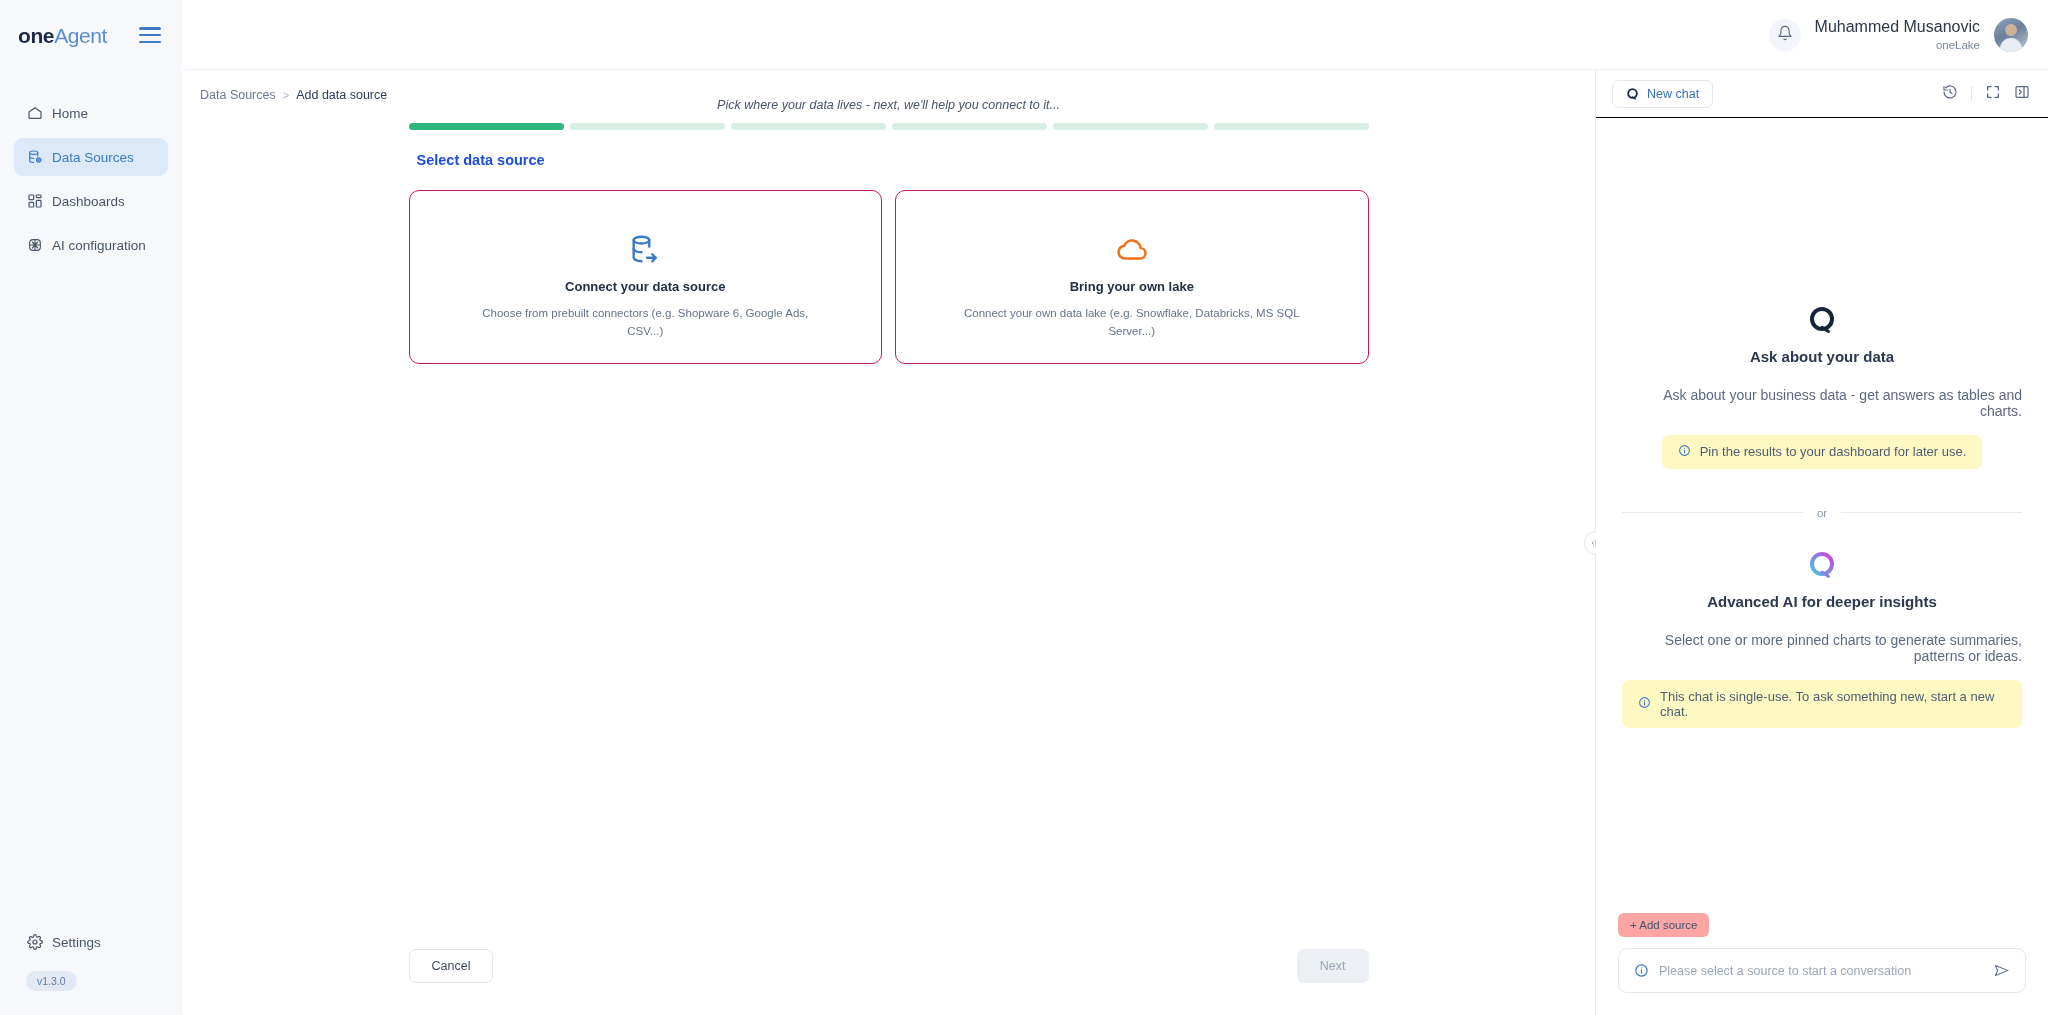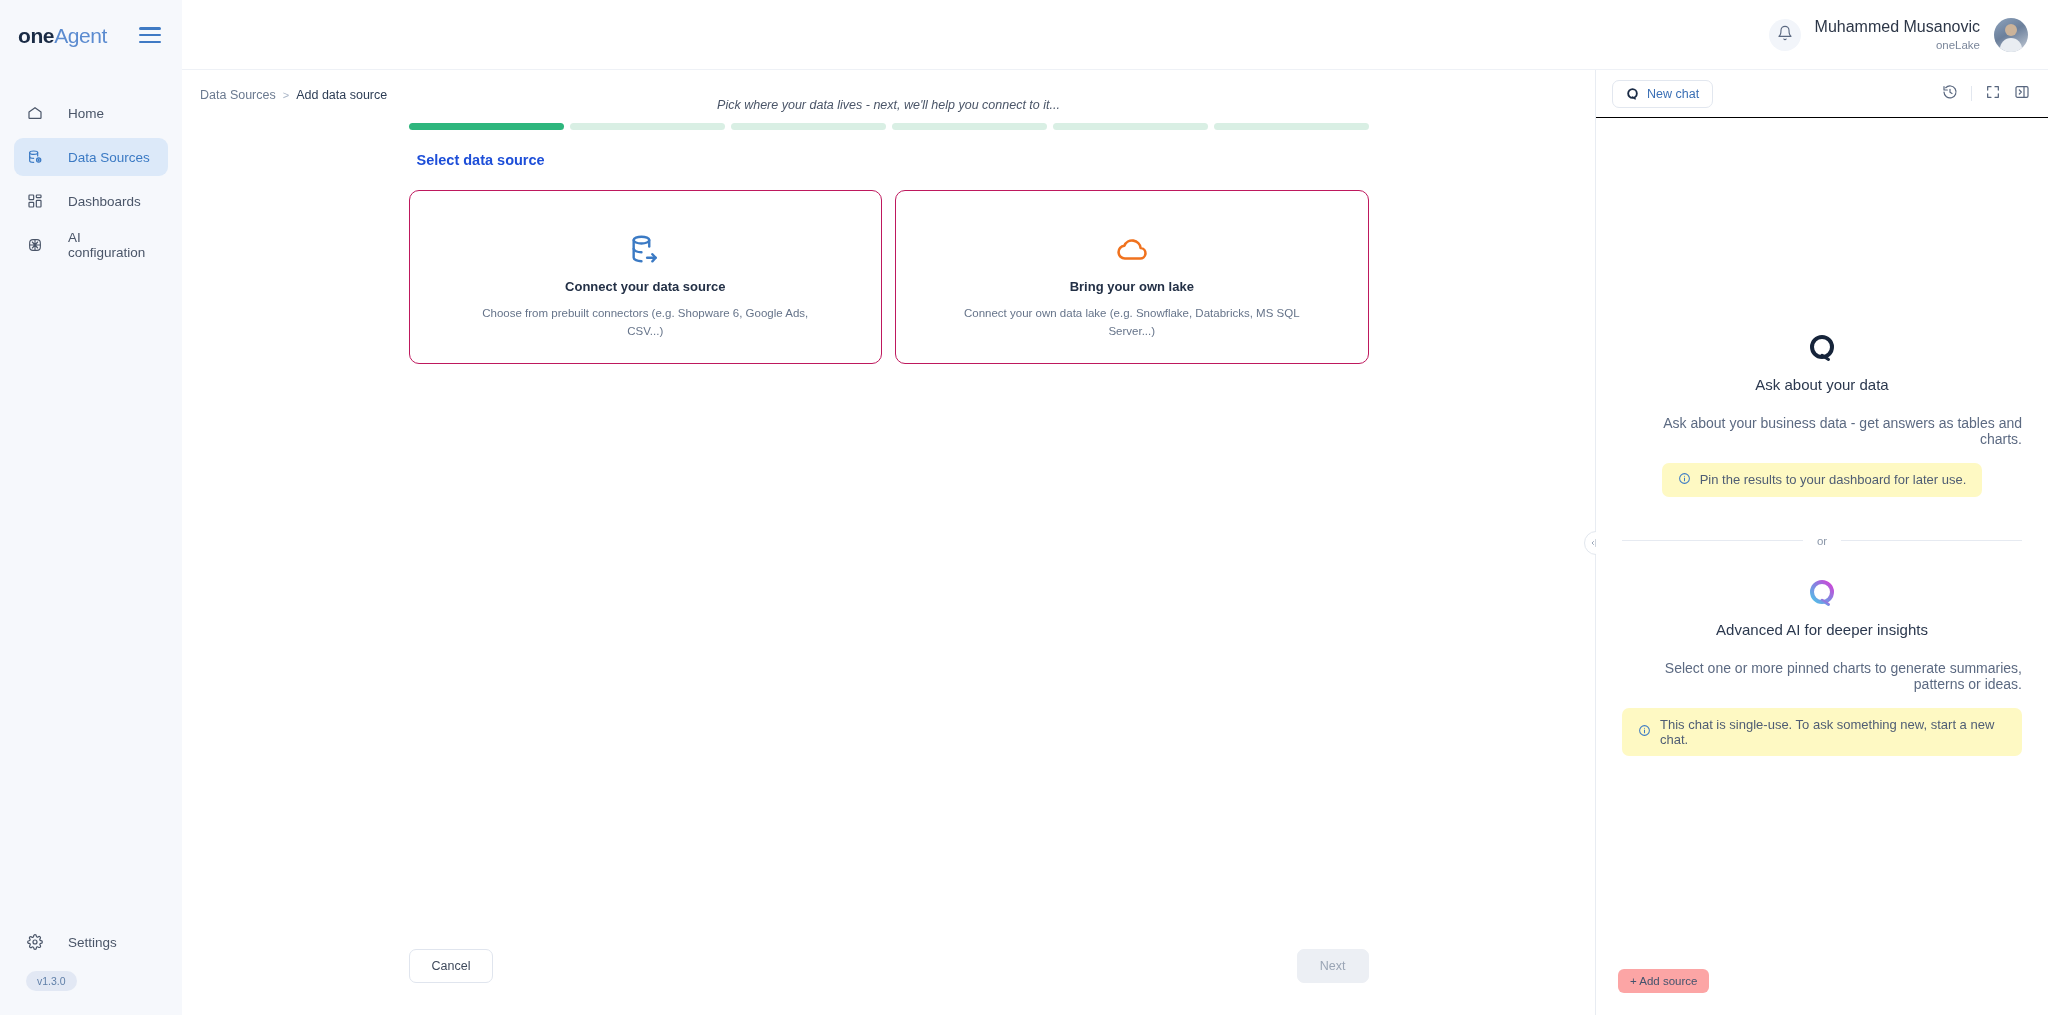--- a/index.html
+++ b/index.html
@@ -27,21 +27,21 @@
   .brand .b-one { color: #1a2b45; }
   .brand .b-agent { color: #5b8bd0; font-weight: 500; }
   .hamburger {
     width: 22px; height: 16px; display: flex; flex-direction: column;
     justify-content: space-between; margin-left: 22px; cursor: pointer;
   }
   .hamburger span { display: block; height: 2.5px; background: #3f7ac4; border-radius: 2px; }
 
   .nav { margin-top: 24px; padding: 0 14px; display: flex; flex-direction: column; gap: 6px; }
   .nav-item {
-    display: flex; align-items: center; gap: 25px;
+    display: flex; align-items: center; gap: 9px;
     height: 38px; padding: 0 12px; border-radius: 9px;
     font-size: 13.5px; color: #4a5568; cursor: pointer;
   }
   .nav-item.active { background: #dce9f9; color: #3b7ac4; font-weight: 500; }
   .nav-item .ico { width: 17px; height: 17px; display:flex; align-items:center; justify-content:center; flex: 0 0 17px; }
   .nav-item .ico svg { width: 16px; height: 16px; }
 
   .sidebar-bottom { margin-top: auto; padding: 0 14px 24px; display:flex; flex-direction:column; gap:10px; }
   .version-badge {
     align-self: flex-start; margin-left: 12px;
@@ -162,21 +162,21 @@
   .chat-head-icons { display: flex; align-items: center; gap: 13px; color: #58667e; }
   .chat-head-icons svg { width: 16px; height: 16px; cursor: pointer; }
   .head-divider { width: 1px; height: 15px; background: #e2e7ef; }
 
   .chat-body {
     flex: 1 1 auto; display: flex; flex-direction: column;
     align-items: center; justify-content: center;
     padding: 0 26px; gap: 0; min-height: 0;
   }
   .mark-lg { width: 30px; height: 30px; }
-  .chat-h { font-size: 15px; font-weight: 400; color: #2b384e; margin-top: 14px; }
+  .chat-h { font-size: 15px; font-weight: 700; color: #2b384e; margin-top: 14px; }
   .chat-p { font-size: 14px; color: #5c6a82; margin-top: 22px; text-align: right; }
   .info-pill {
     margin-top: 16px; background: #fef9c3; border-radius: 7px;
     padding: 9px 16px; font-size: 13px; color: #4f5d74;
     display: flex; align-items: center; gap: 9px;
   }
   .info-pill svg { width: 13px; height: 13px; flex: 0 0 13px; }
 
   .or-row { display: flex; align-items: center; gap: 14px; width: 100%; margin: 38px 0 30px; }
   .or-line { flex: 1 1 auto; height: 1px; background: #e6eaf1; }
@@ -448,18 +448,33 @@
                   <path d="M12 11v5"></path>
                   <path d="M12 7.8v.2"></path>
                 </svg>
             </span>
             <span>This chat is single-use. To ask something new, start a new chat.</span>
           </div>
         </div>
 
         <div class="chat-foot">
           <div class="add-source">+ Add source</div>
+          <div class="chat-input-wrap">
+            <span class="lead-ico">
+              <svg viewBox="0 0 24 24" fill="none" stroke="#3b7ac4" stroke-width="1.9" stroke-linecap="round">
+                  <circle cx="12" cy="12" r="9"></circle>
+                  <path d="M12 11v5"></path>
+                  <path d="M12 7.8v.2"></path>
+                </svg>
+            </span>
+            <input class="chat-input" placeholder="Please select a source to start a conversation" style="">
+            <span class="send-ico">
+              <svg viewBox="0 0 24 24" fill="none" stroke="currentColor" stroke-width="1.7" stroke-linejoin="round">
+                  <path d="M3.5 5 21 12 3.5 19l3-7z"></path>
+                </svg>
+            </span>
+          </div>
         </div>
       </aside>
 
     </div>
   </div>
 </div>
 
 </body></html>

